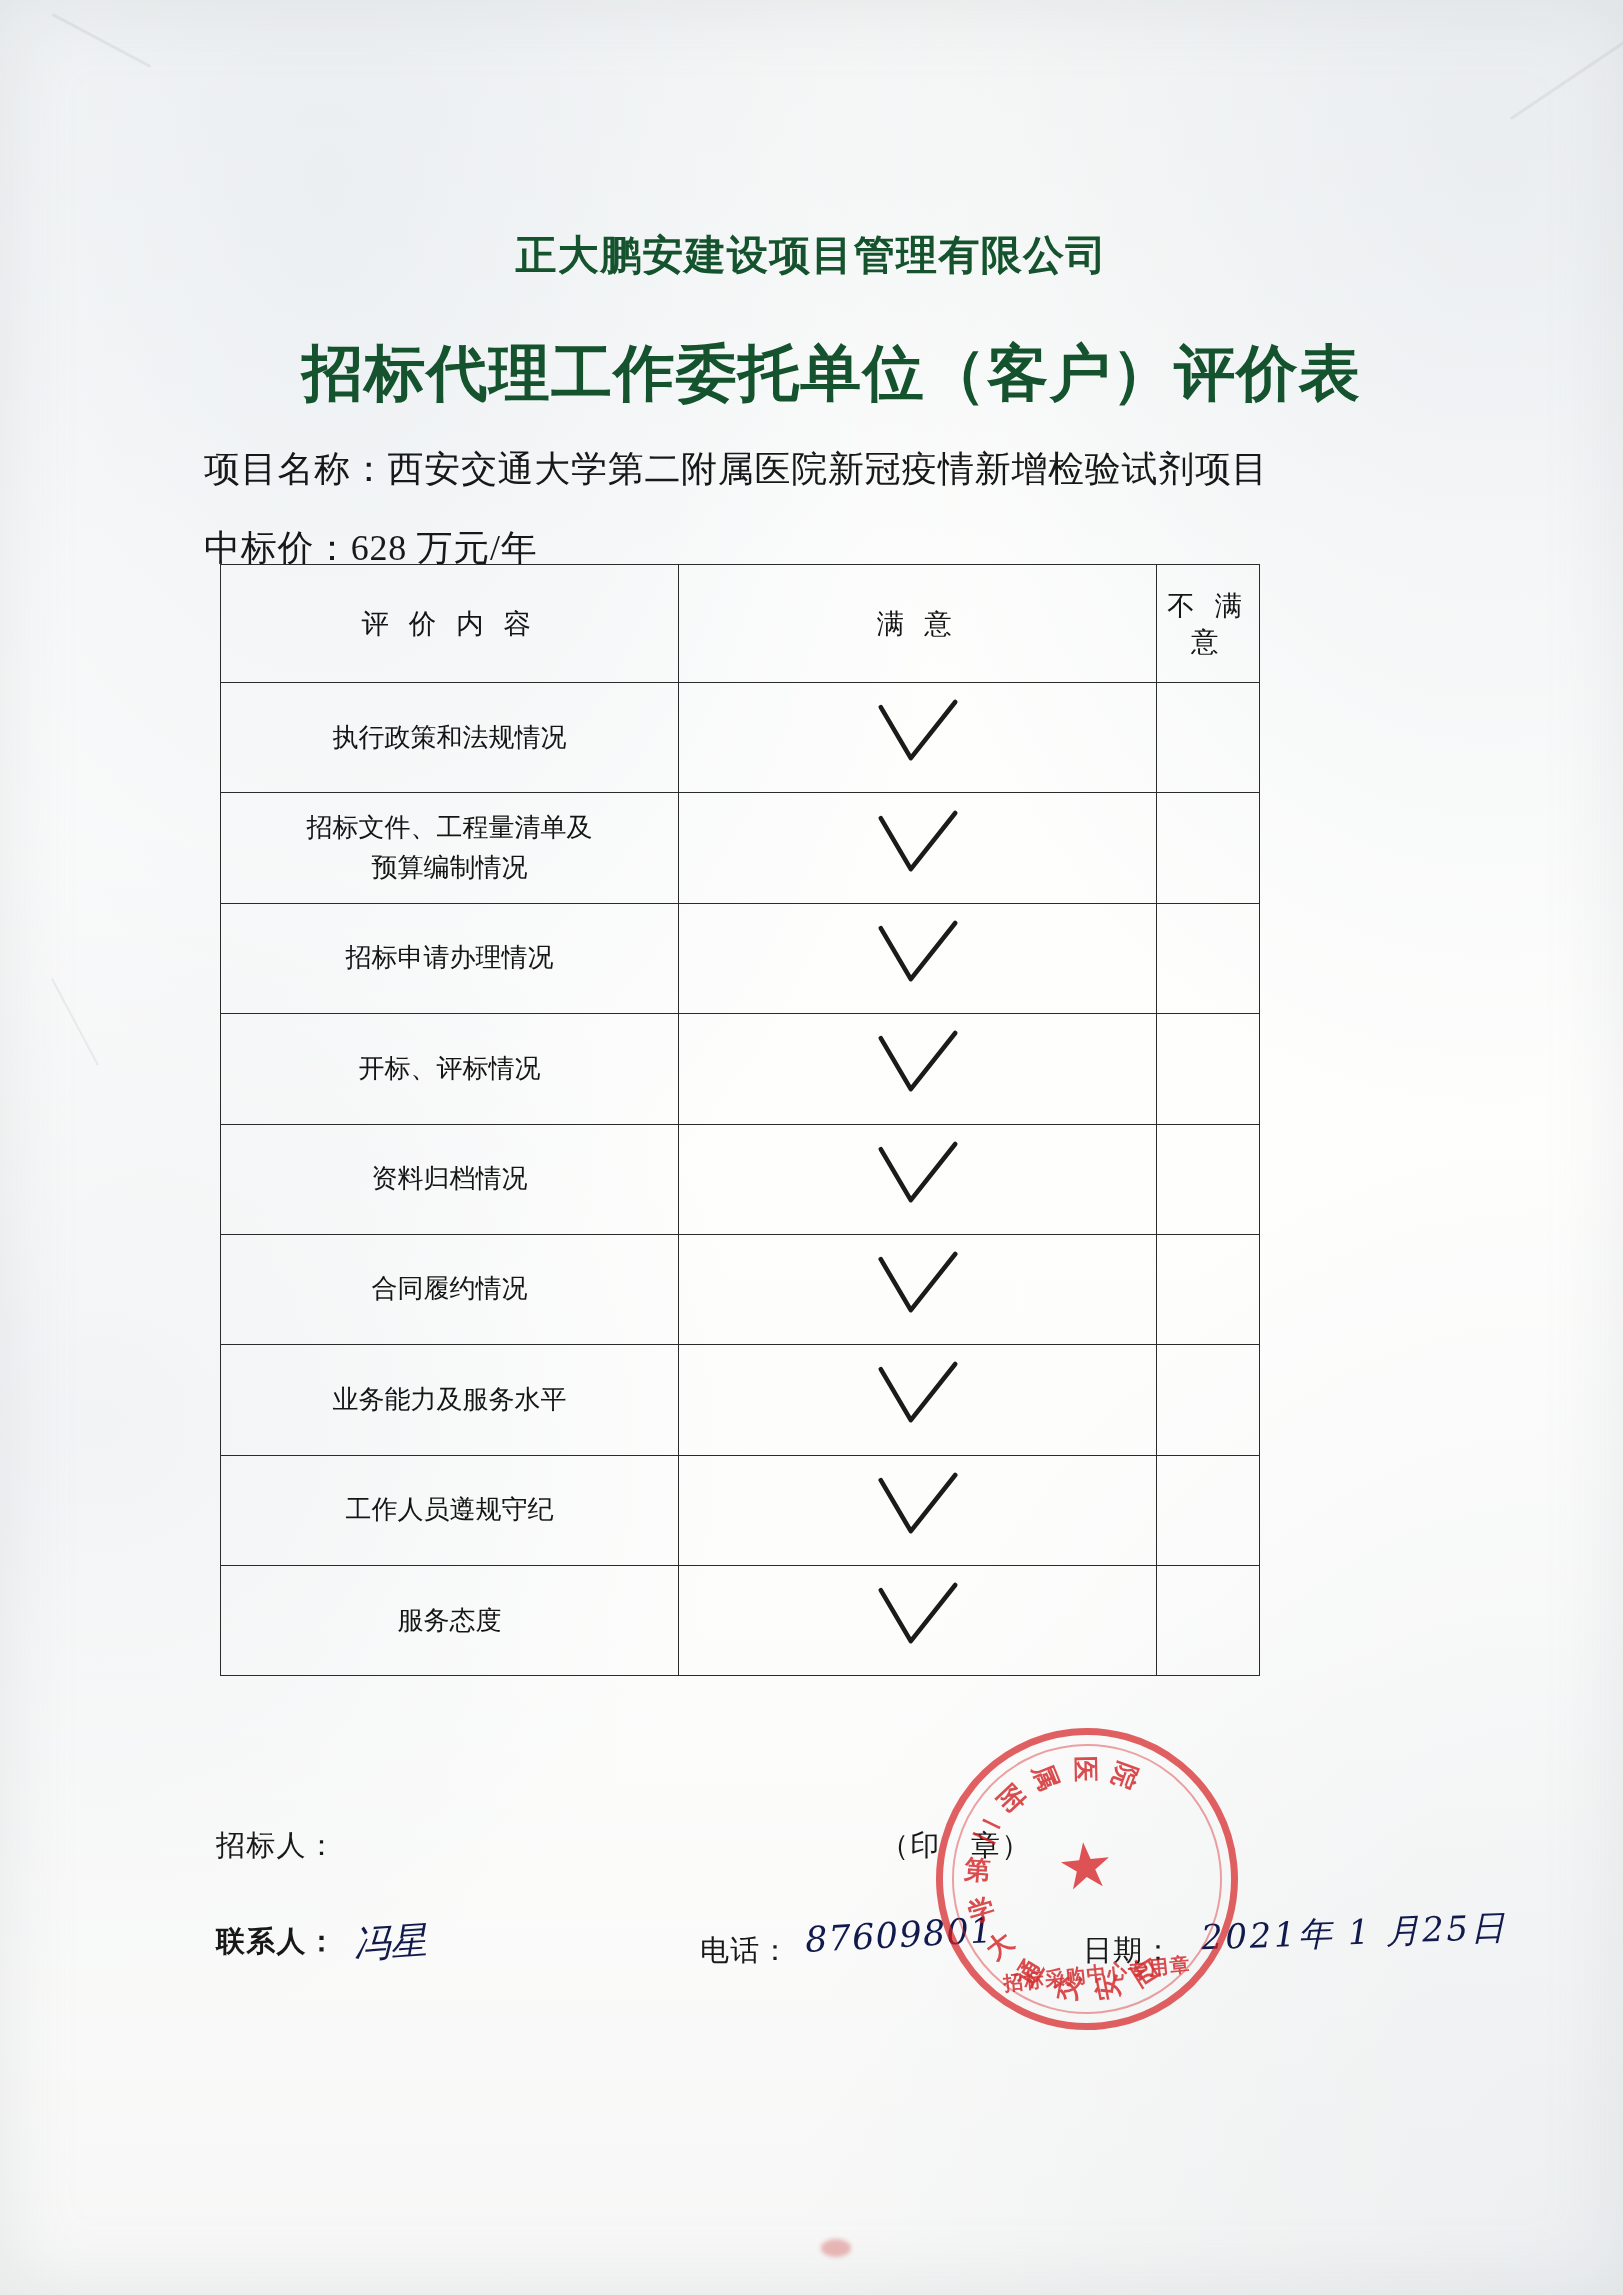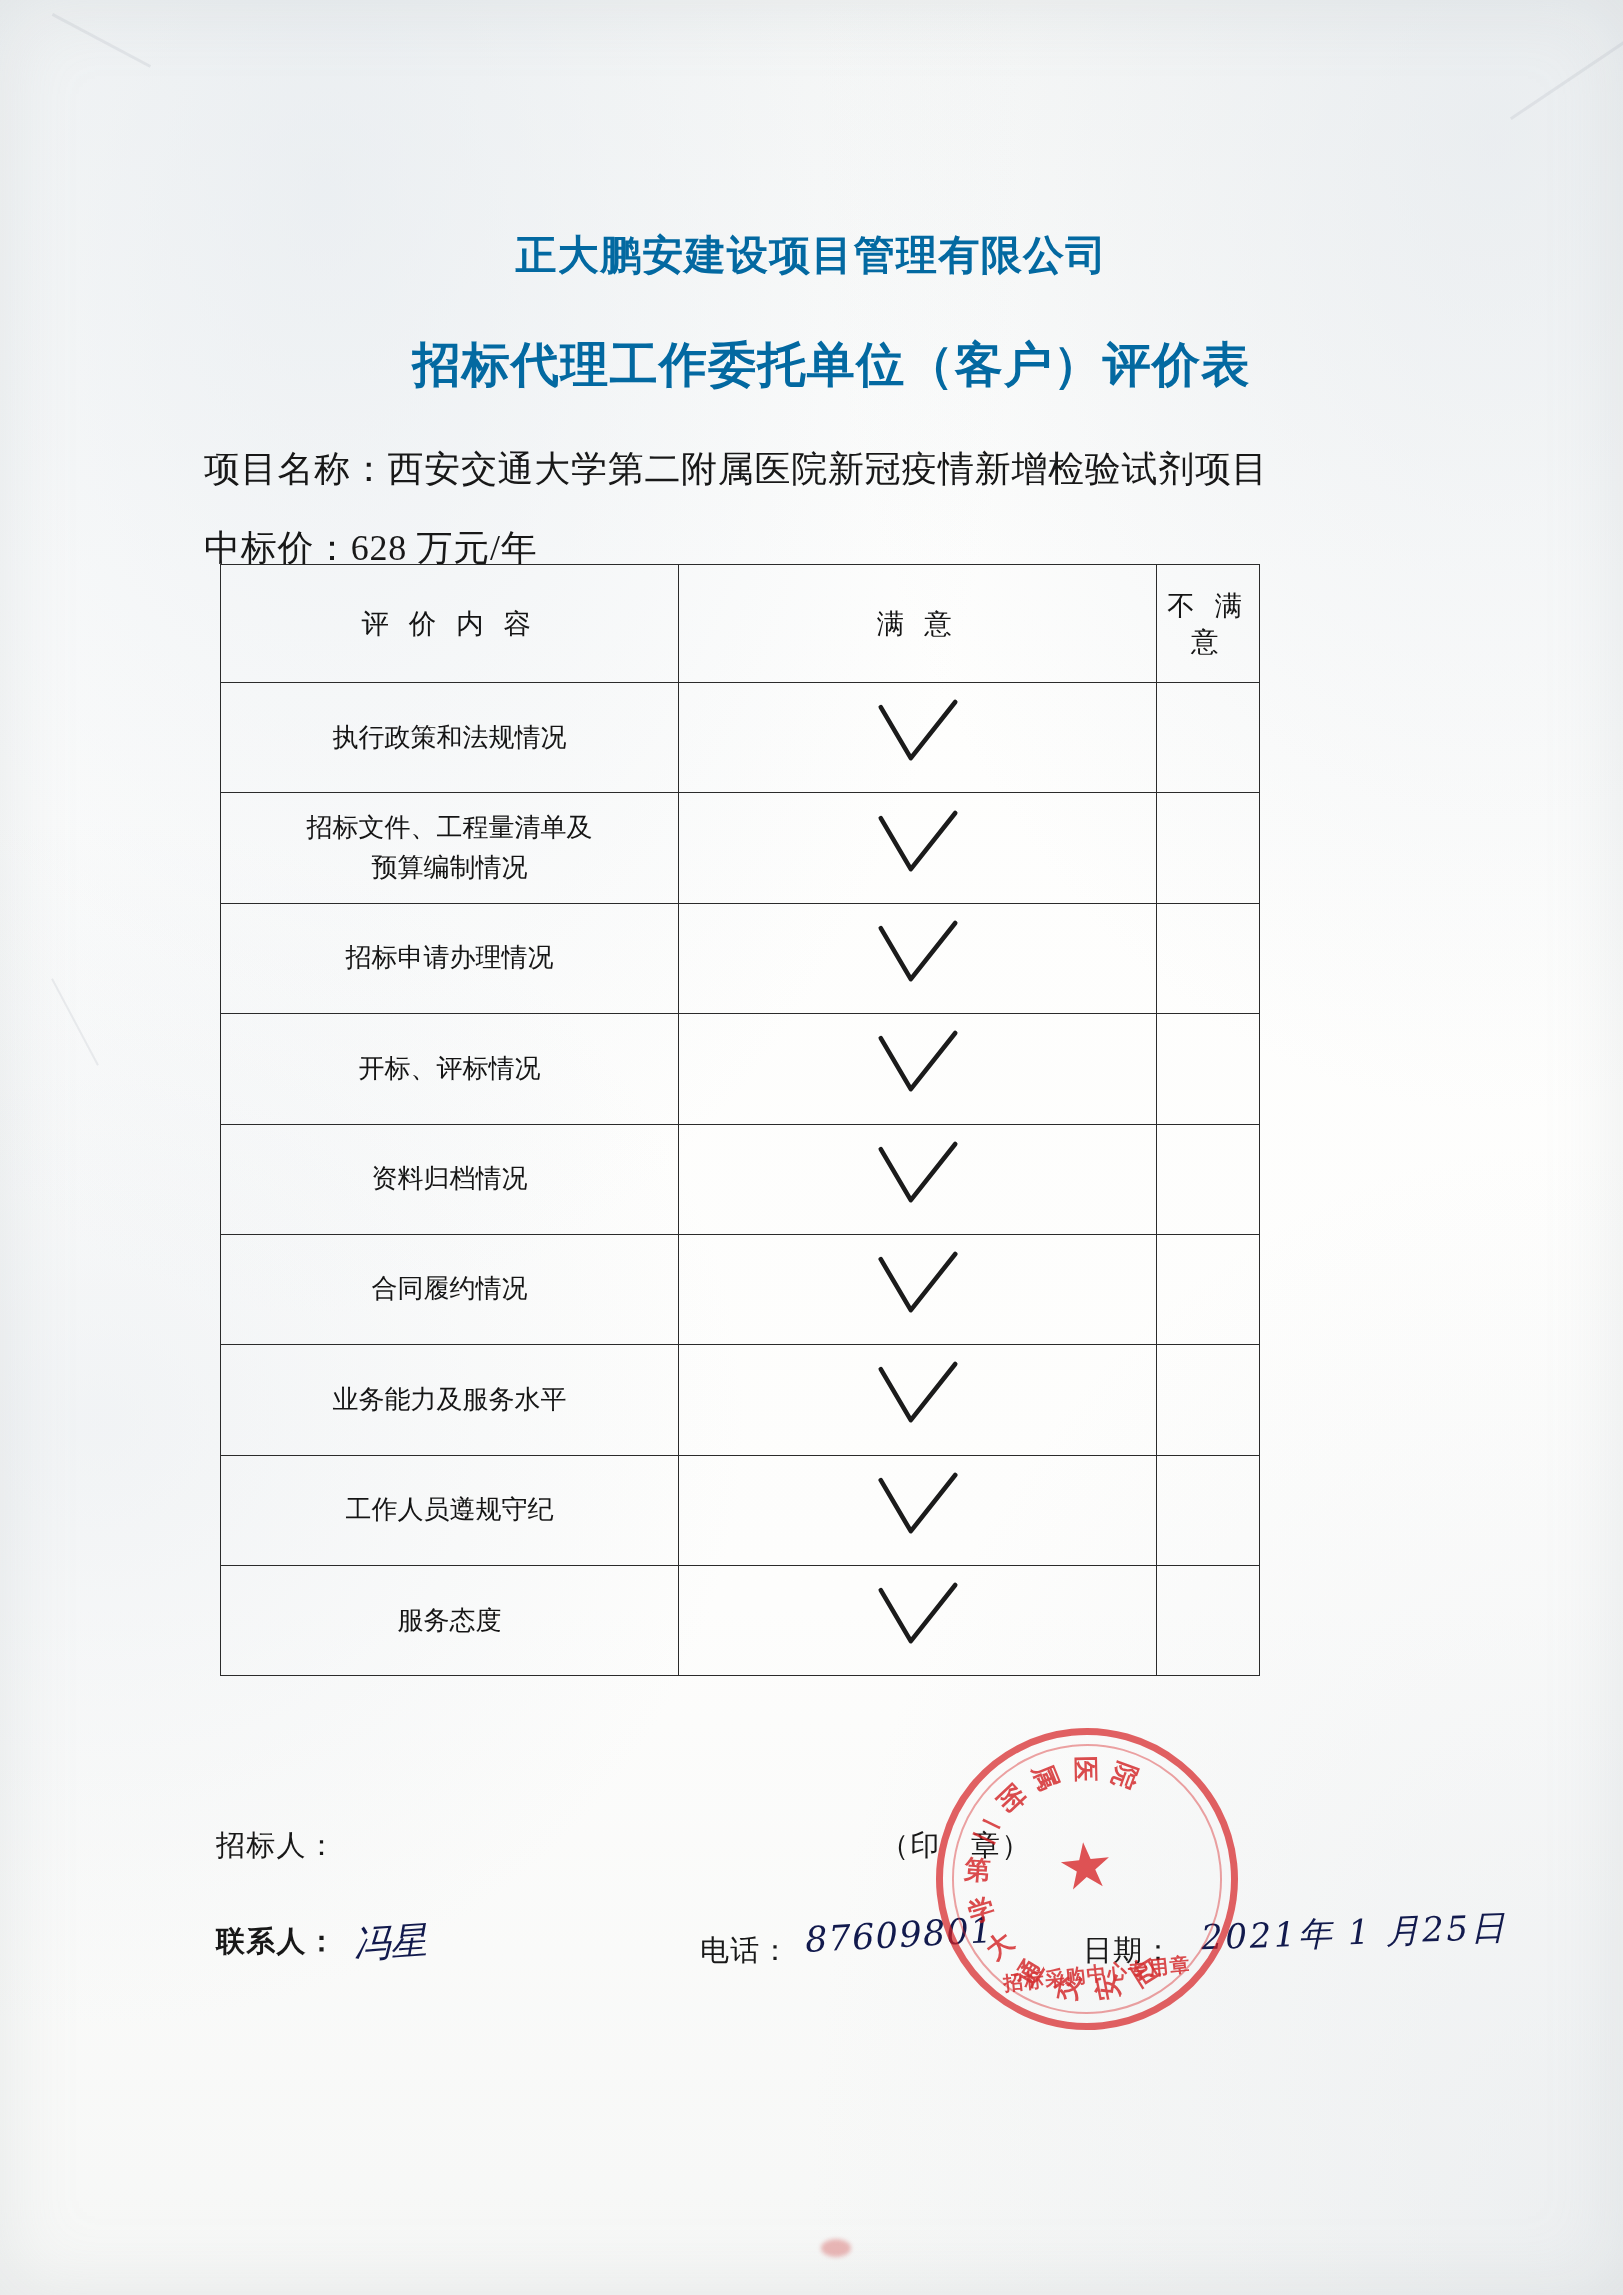--- a/index.html
+++ b/index.html
@@ -32,35 +32,35 @@
     position: absolute;
     inset: 0;
     box-shadow: inset 0 0 79px rgba(150,160,165,0.18);
     pointer-events: none;
   }
 
   .title1, .title2 {
     text-align: center;
     font-weight: bold;
     letter-spacing: 1.3px;
-    color: #0369a1;
+    color: #14532d;
   }
   .title1 {
     position: absolute;
     top: 228px;
     left: 0;
     right: 0;
     font-size: 41px;
   }
   .title2 {
     position: absolute;
     top: 333px;
     left: 4px;
     right: 0;
-    font-size: 48px;
+    font-size: 61px;
     margin-left: 36px;
   }
 
   .field-line {
     position: absolute;
     font-size: 36px;
     letter-spacing: 0.7px;
     white-space: nowrap;
   }
   .project-name { top: 445px; left: 204px; }

